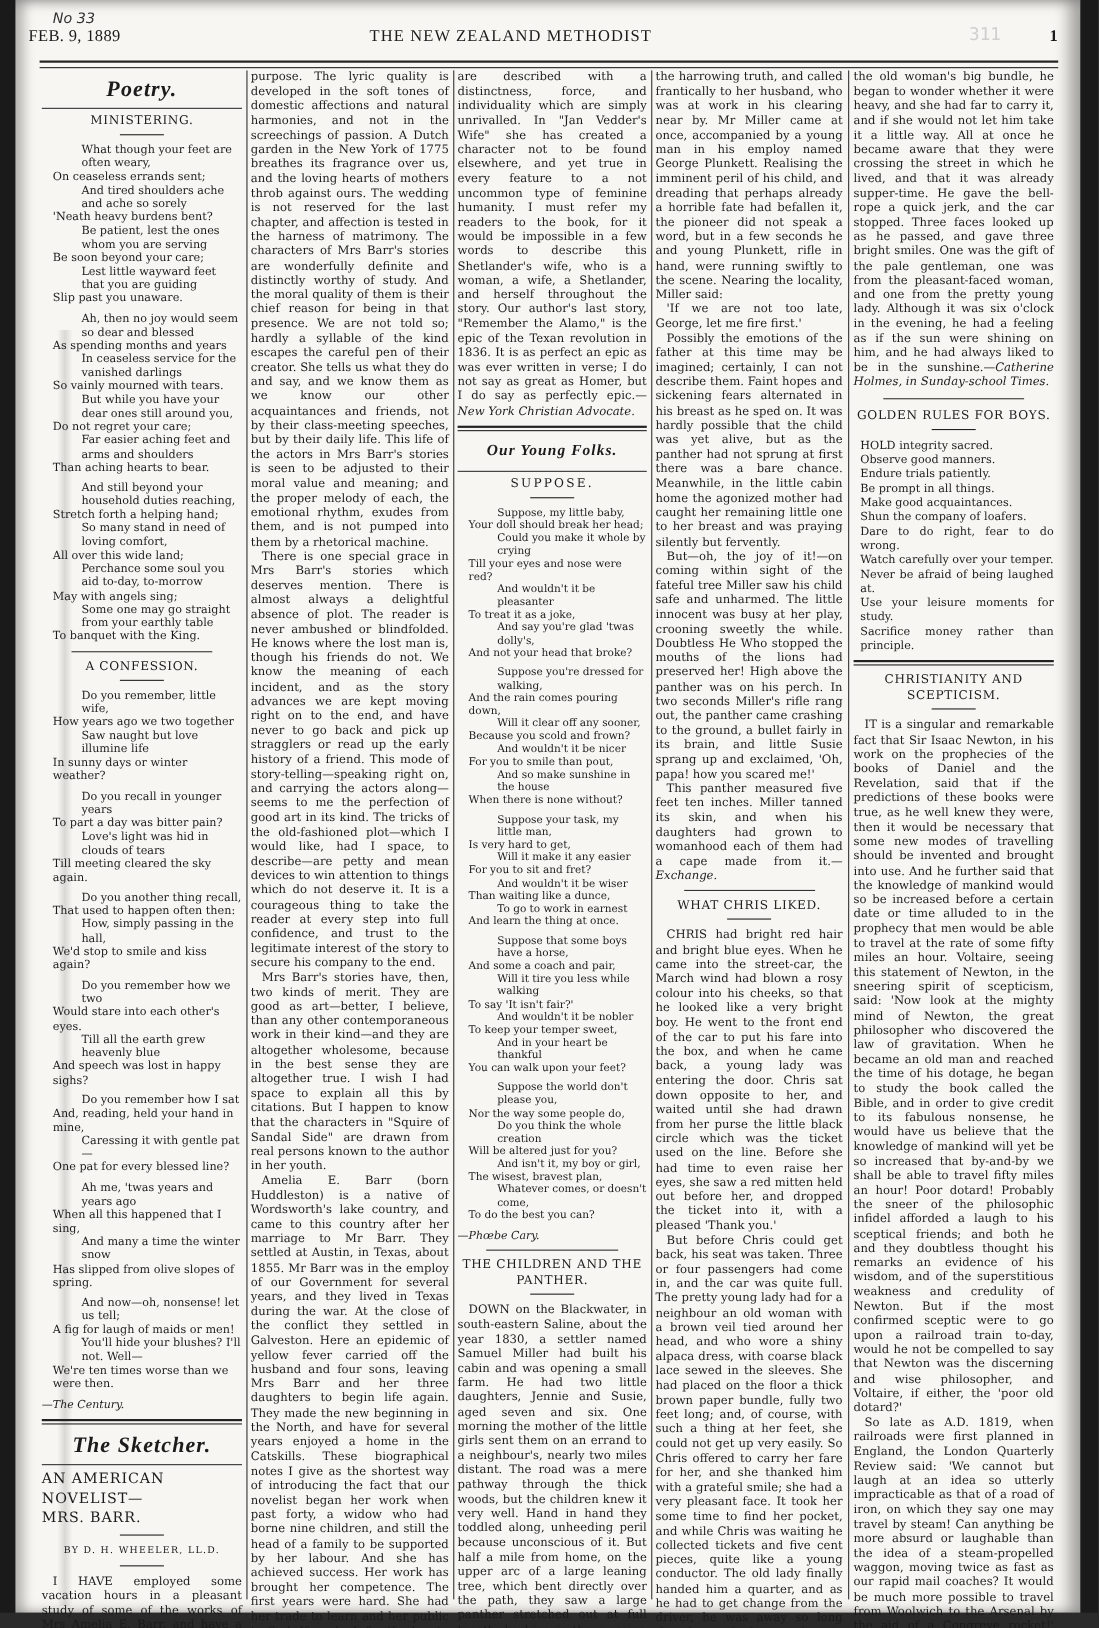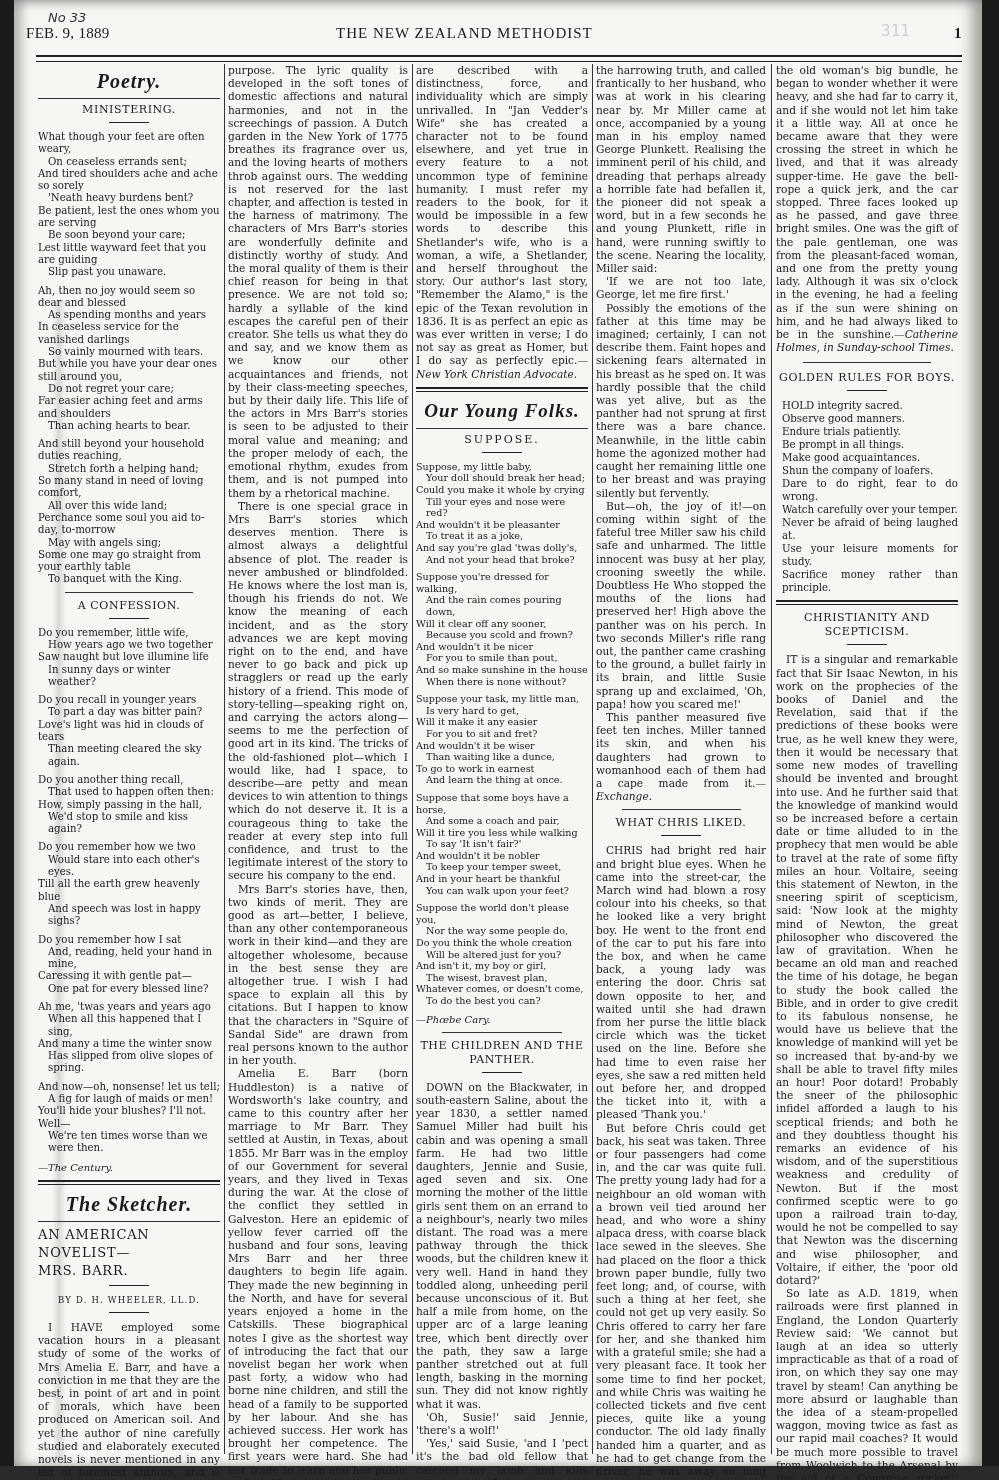--- a/index.html
+++ b/index.html
@@ -25,21 +25,21 @@
   .blackletter{font-family:"Liberation Serif",serif;font-weight:bold;letter-spacing:1px;}
   .hr{border-top:1px solid #333;margin:3px 0;}
   .hr-double{border-top:2px solid #222;border-bottom:1px solid #222;height:2px;margin:6px 0;}
   .short-rule{width:40px;border-top:1.5px solid #222;margin:5px auto 8px;}
   .title{text-align:center;font-size:11px;letter-spacing:.6px;margin:4px 0 2px;line-height:14px;}
   .title-big{text-align:left;font-size:13px;letter-spacing:.8px;line-height:18px;margin:4px 0 2px;}
   .byline{text-align:center;font-size:8.5px;letter-spacing:1.2px;margin:2px 0;}
   .poem{font-size:10.2px;line-height:12.3px;text-align:left;}
   .stanza{margin-bottom:6px;}
   .pl{padding-left:10px;text-indent:0;}
-  .pl0{padding-left:0;}
+  .pl0{padding-left:0;margin-left:36px;}
   .attrib{text-align:left;font-style:italic;font-size:10px;margin:2px 4px 4px 0;}
   .para{text-indent:10px;margin:0;}
   .noind{text-indent:0;}
   .rules-list{font-size:10.2px;line-height:13px;padding-left:6px;}
 </style>
 </head>
 <body>
 
 <div class="page">
   <div class="fold"></div>
@@ -105,21 +105,21 @@
     <div class="stanza">
       <div class="pl0">Do you remember, little wife,</div>
       <div class="pl">How years ago we two together</div>
       <div class="pl0">Saw naught but love illumine life</div>
       <div class="pl">In sunny days or winter weather?</div>
     </div>
     <div class="stanza">
       <div class="pl0">Do you recall in younger years</div>
       <div class="pl">To part a day was bitter pain?</div>
       <div class="pl0">Love's light was hid in clouds of tears</div>
-      <div class="pl">Than meeting cleared the sky again.</div>
+      <div class="pl">Till meeting cleared the sky again.</div>
     </div>
     <div class="stanza">
       <div class="pl0">Do you another thing recall,</div>
       <div class="pl">That used to happen often then:</div>
       <div class="pl0">How, simply passing in the hall,</div>
       <div class="pl">We'd stop to smile and kiss again?</div>
     </div>
     <div class="stanza">
       <div class="pl0">Do you remember how we two</div>
       <div class="pl">Would stare into each other's eyes.</div>
@@ -164,21 +164,21 @@
   <p class="para noind">purpose. The lyric quality is developed in the soft tones of domestic affections and natural harmonies, and not in the screechings of passion. A Dutch garden in the New York of 1775 breathes its fragrance over us, and the loving hearts of mothers throb against ours. The wedding is not reserved for the last chapter, and affection is tested in the harness of matrimony. The characters of Mrs Barr's stories are wonderfully definite and distinctly worthy of study. And the moral quality of them is their chief reason for being in that presence. We are not told so; hardly a syllable of the kind escapes the careful pen of their creator. She tells us what they do and say, and we know them as we know our other acquaintances and friends, not by their class-meeting speeches, but by their daily life. This life of the actors in Mrs Barr's stories is seen to be adjusted to their moral value and meaning; and the proper melody of each, the emotional rhythm, exudes from them, and is not pumped into them by a rhetorical machine.</p>
   <p class="para">There is one special grace in Mrs Barr's stories which deserves mention. There is almost always a delightful absence of plot. The reader is never ambushed or blindfolded. He knows where the lost man is, though his friends do not. We know the meaning of each incident, and as the story advances we are kept moving right on to the end, and have never to go back and pick up stragglers or read up the early history of a friend. This mode of story-telling—speaking right on, and carrying the actors along—seems to me the perfection of good art in its kind. The tricks of the old-fashioned plot—which I would like, had I space, to describe—are petty and mean devices to win attention to things which do not deserve it. It is a courageous thing to take the reader at every step into full confidence, and trust to the legitimate interest of the story to secure his company to the end.</p>
   <p class="para">Mrs Barr's stories have, then, two kinds of merit. They are good as art—better, I believe, than any other contemporaneous work in their kind—and they are altogether wholesome, because in the best sense they are altogether true. I wish I had space to explain all this by citations. But I happen to know that the characters in "Squire of Sandal Side" are drawn from real persons known to the author in her youth.</p>
   <p class="para">Amelia E. Barr (born Huddleston) is a native of Wordsworth's lake country, and came to this country after her marriage to Mr Barr. They settled at Austin, in Texas, about 1855. Mr Barr was in the employ of our Government for several years, and they lived in Texas during the war. At the close of the conflict they settled in Galveston. Here an epidemic of yellow fever carried off the husband and four sons, leaving Mrs Barr and her three daughters to begin life again. They made the new beginning in the North, and have for several years enjoyed a home in the Catskills. These biographical notes I give as the shortest way of introducing the fact that our novelist began her work when past forty, a widow who had borne nine children, and still the head of a family to be supported by her labour. And she has achieved success. Her work has brought her competence. The first years were hard. She had her trade to learn and her public to find. If we look for the key to her success, we shall find it in the fact that she had a remarkably good education—so good that she was able to prepare boys for college while she was learning her trade as a writer. Other successful writers have begun later in life; but there is, I believe, no parallel case to Mrs Barr's—no other widow loaded down with a family who has achieved a high place and ample rewards by the use of her pen.</p>
 
 </div>
 
 <div class="col col3">
   <p class="para noind"><span>are described with a distinctness, force, and individuality which are simply unrivalled. In "Jan Vedder's Wife" she has created a character not to be found elsewhere, and yet true in every feature to a not uncommon type of feminine humanity. I must refer my readers to the book, for it would be impossible in a few words to describe this Shetlander's wife, who is a woman, a wife, a Shetlander, and herself throughout the story. Our author's last story, "Remember the Alamo," is the epic of the Texan revolution in 1836. It is as perfect an epic as was ever written in verse; I do not say as great as Homer, but I do say as perfectly epic.</span><i>—New York Christian Advocate.</i></p>
   <div class="hr-double"></div>
-  <div class="section-head blackletter" style="font-size:19px;">Our Young Folks.</div>
+  <div class="section-head blackletter" style="font-size:14px;">Our Young Folks.</div>
   <div class="hr"></div>
   <div class="title" style="letter-spacing:2px;">SUPPOSE.</div>
   <div class="short-rule"></div>
   <div class="poem" style="font-size:9.6px;line-height:11.6px;">
     <div class="stanza">
       <div class="pl0">Suppose, my little baby,</div>
       <div class="pl">Your doll should break her head;</div>
       <div class="pl0">Could you make it whole by crying</div>
       <div class="pl">Till your eyes and nose were red?</div>
       <div class="pl0">And wouldn't it be pleasanter</div>

